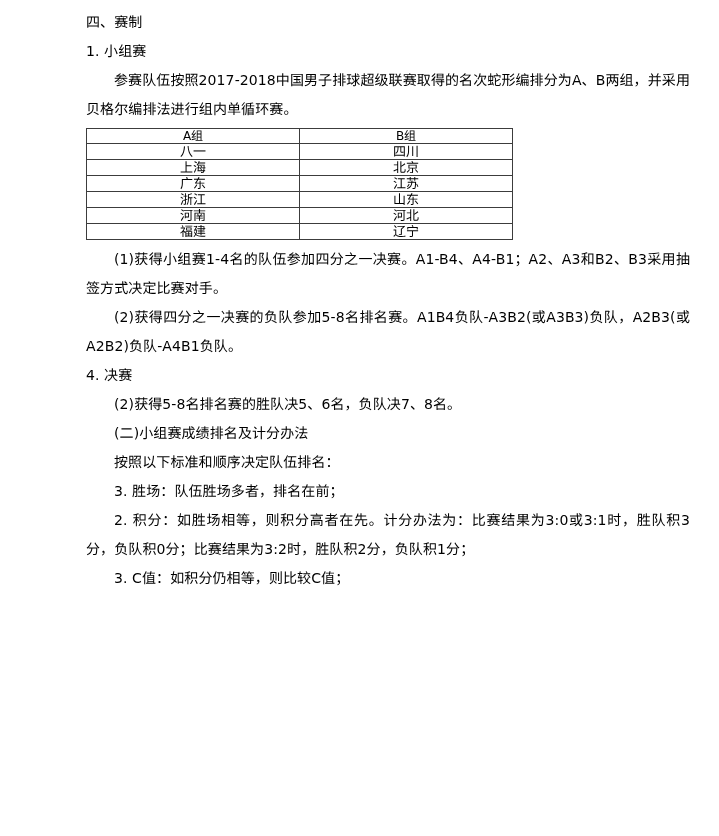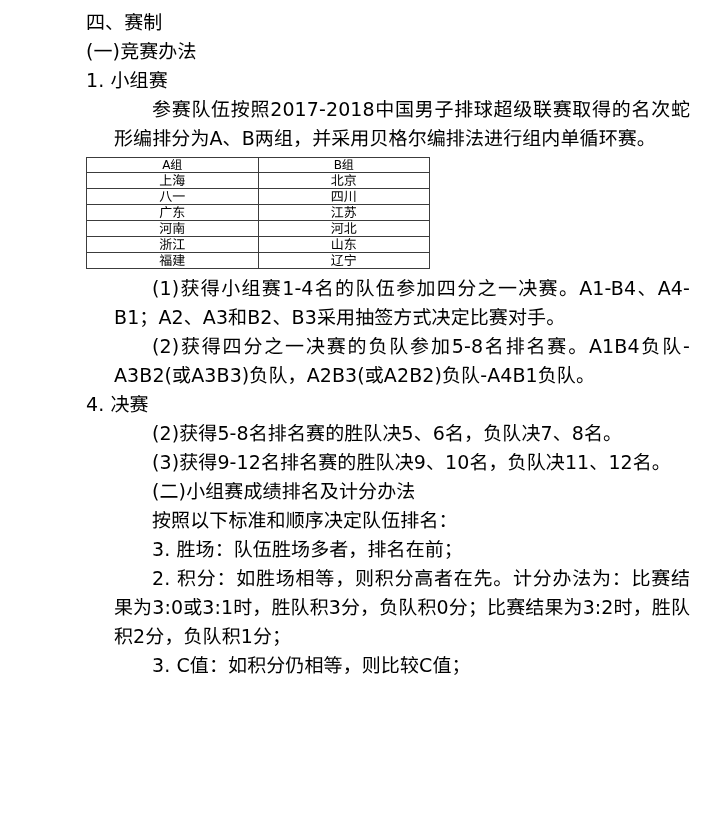--- a/index.html
+++ b/index.html
@@ -21,41 +21,40 @@
     height: 836px;
     padding: 0;
     box-sizing: border-box;
   }
   .doc-body {
     padding: 8px 29px 0 86px;
     box-sizing: border-box;
   }
   
   .para {
-    font-size: 19px;
+    font-size: 14px;
     line-height: 29px;
     margin: 0;
     text-align: justify;
     text-justify: inter-ideograph;
     letter-spacing: 0.1px;
   }
   .para.heading {
     text-indent: 0;
   }
   .para.indent {
     text-indent: 2em;
-    margin-left: 28px;
   }
   
   .group-table-wrap {
     margin: 4px 0 5px 0;
   }
   table.group-table {
     border-collapse: collapse;
-    width: 344px;
+    width: 427px;
     table-layout: fixed;
     margin-left: 0;
   }
   table.group-table td,
   table.group-table th {
     border: 1px solid #3c3c3c;
     height: 15px;
     line-height: 15px;
     font-size: 13px;
     font-weight: normal;
@@ -73,58 +72,57 @@
   table.group-table col.c2 { width: 50%; }
 </style>
 </head>
 <body>
 
 <div class="page">
   <div class="doc-body">
 
     <p class="para heading">四、赛制</p>
 
-    <p class="para heading">(一)竞赛办法</p>
 
     <p class="para heading">1. 小组赛</p>
 
     <p class="para indent">参赛队伍按照2017-2018中国男子排球超级联赛取得的名次蛇形编排分为A、B两组，并采用贝格尔编排法进行组内单循环赛。</p>
 
     <div class="group-table-wrap">
       <table class="group-table">
         <colgroup>
             <col class="c1">
             <col class="c2">
           </colgroup>
         <thead>
           <tr>
             <th>A组</th>
             <th>B组</th>
           </tr>
         </thead>
         <tbody>
           <tr>
+            <td>八一</td>
+            <td>四川</td>
+          </tr>
+          <tr>
             <td>上海</td>
             <td>北京</td>
-          </tr>
-          <tr>
-            <td>八一</td>
-            <td>四川</td>
           </tr>
           <tr>
             <td>广东</td>
             <td>江苏</td>
           </tr>
           <tr>
+            <td>浙江</td>
+            <td>山东</td>
+          </tr>
+          <tr>
             <td>河南</td>
             <td>河北</td>
-          </tr>
-          <tr>
-            <td>浙江</td>
-            <td>山东</td>
           </tr>
           <tr>
             <td>福建</td>
             <td>辽宁</td>
           </tr>
         </tbody>
       </table>
     </div>
 
 
@@ -133,21 +131,20 @@
 
 
     <p class="para indent">(2)获得四分之一决赛的负队参加5-8名排名赛。A1B4负队-A3B2(或A3B3)负队，A2B3(或A2B2)负队-A4B1负队。</p>
 
 
     <p class="para heading">4. 决赛</p>
 
 
     <p class="para indent">(2)获得5-8名排名赛的胜队决5、6名，负队决7、8名。</p>
 
-    <p class="para indent">(3)获得9-12名排名赛的胜队决9、10名，负队决11、12名。</p>
 
     <p class="para indent">(二)小组赛成绩排名及计分办法</p>
 
     <p class="para indent">按照以下标准和顺序决定队伍排名：</p>
 
     <p class="para indent">3. 胜场：队伍胜场多者，排名在前；</p>
 
     <p class="para indent">2. 积分：如胜场相等，则积分高者在先。计分办法为：比赛结果为3:0或3:1时，胜队积3分，负队积0分；比赛结果为3:2时，胜队积2分，负队积1分；</p>
 
     <p class="para indent">3. C值：如积分仍相等，则比较C值；</p>

